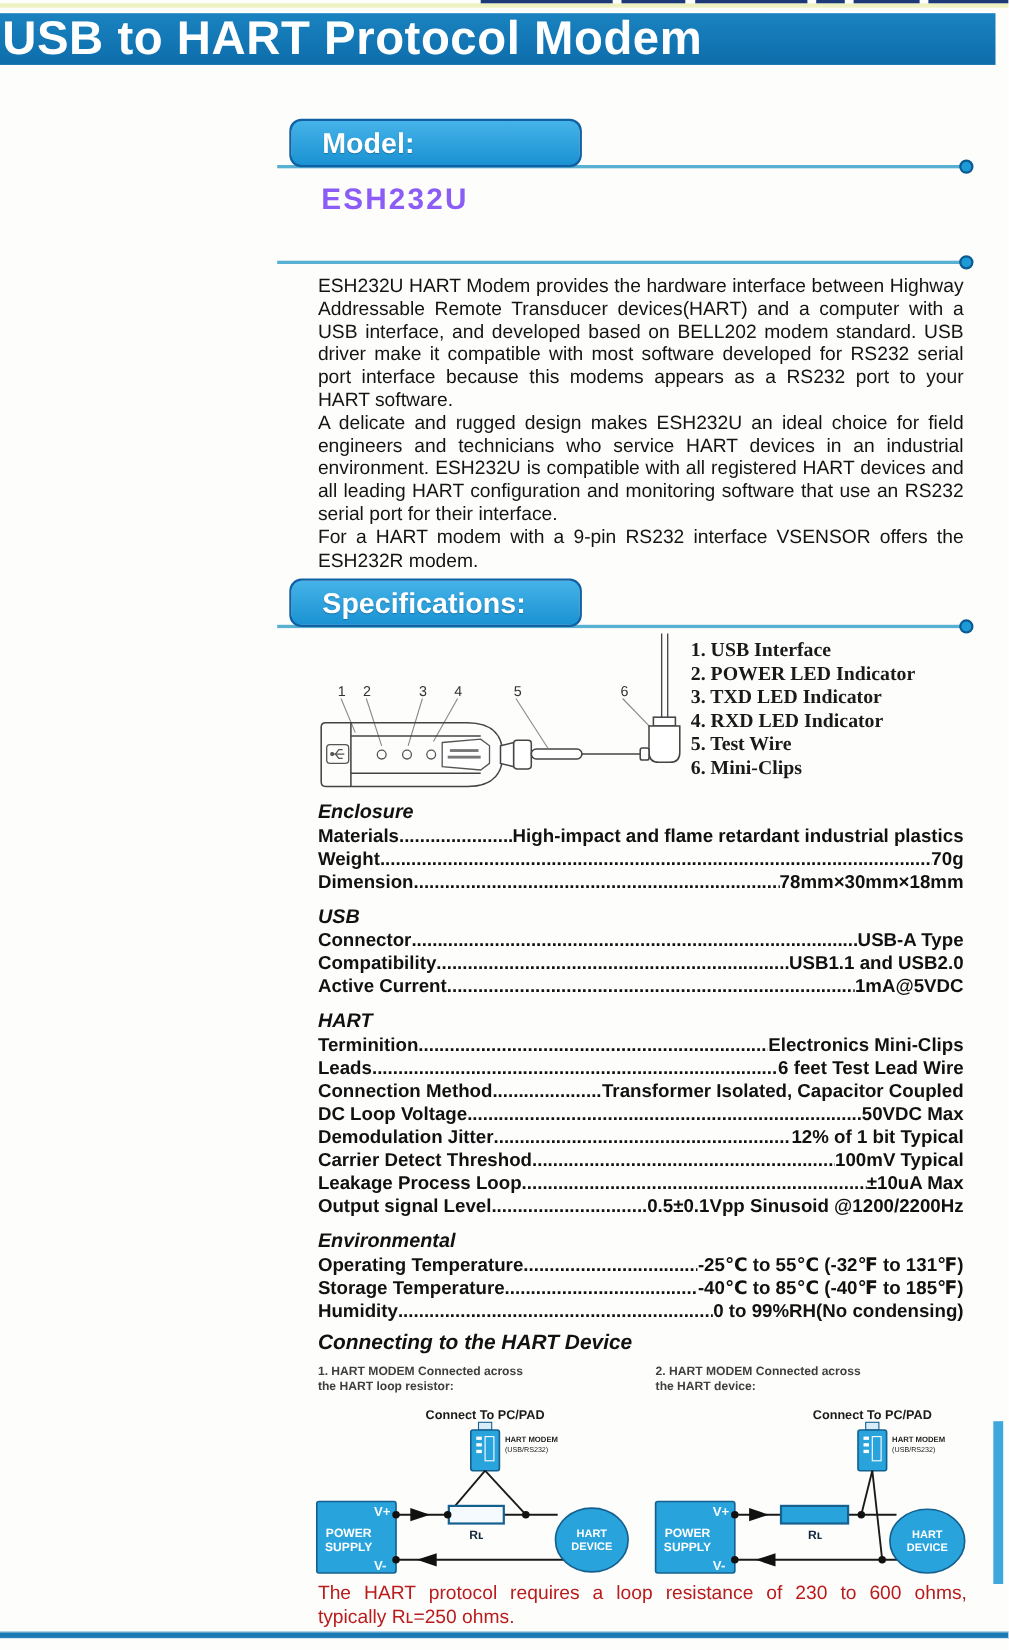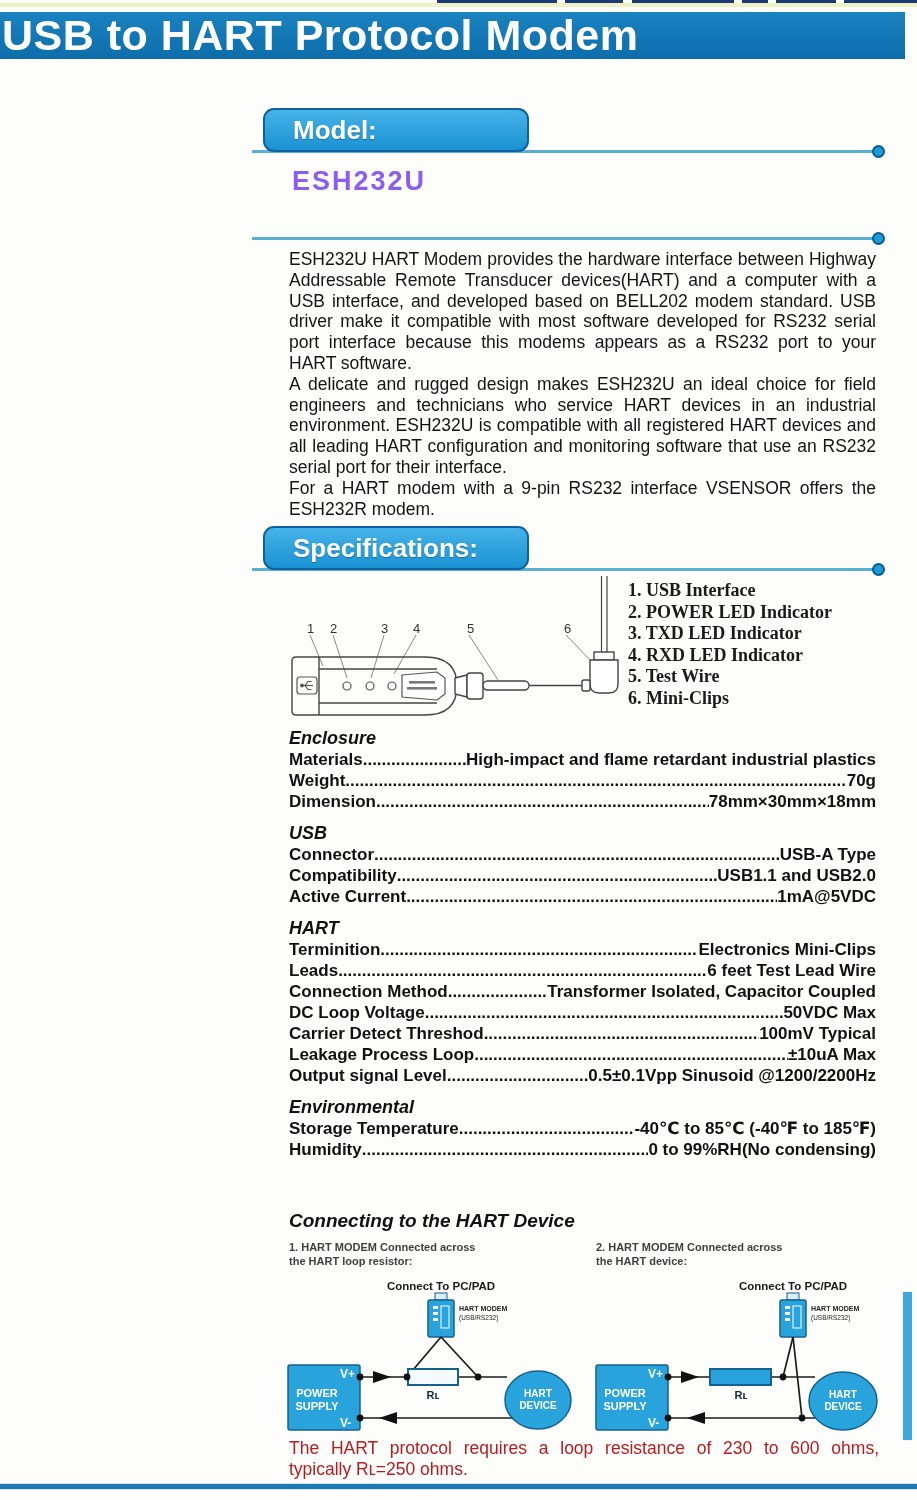--- a/index.html
+++ b/index.html
@@ -208,37 +208,47 @@
           <span class="lbl">Connection Method</span>
           <span class="dots"></span>
           <span class="val">Transformer Isolated, Capacitor Coupled</span>
         </div>
       <div class="spec-row">
           <span class="lbl">DC Loop Voltage</span>
           <span class="dots"></span>
           <span class="val">50VDC Max</span>
         </div>
       <div class="spec-row">
+          <span class="lbl">Demodulation Jitter</span>
+          <span class="dots"></span>
+          <span class="val">12% of 1 bit Typical</span>
+        </div>
+      <div class="spec-row">
           <span class="lbl">Carrier Detect Threshod</span>
           <span class="dots"></span>
           <span class="val">100mV Typical</span>
         </div>
       <div class="spec-row">
           <span class="lbl">Leakage Process Loop</span>
           <span class="dots"></span>
           <span class="val">±10uA Max</span>
         </div>
       <div class="spec-row">
           <span class="lbl">Output signal Level</span>
           <span class="dots"></span>
           <span class="val">0.5±0.1Vpp Sinusoid @1200/2200Hz</span>
         </div>
     </div>
     <div class="spec-group">
       <div class="spec-title">Environmental</div>
+      <div class="spec-row">
+          <span class="lbl">Operating Temperature</span>
+          <span class="dots"></span>
+          <span class="val">-25℃ to 55℃ (-32℉ to 131℉)</span>
+        </div>
       <div class="spec-row">
           <span class="lbl">Storage Temperature</span>
           <span class="dots"></span>
           <span class="val">-40℃ to 85℃ (-40℉ to 185℉)</span>
         </div>
       <div class="spec-row">
           <span class="lbl">Humidity</span>
           <span class="dots"></span>
           <span class="val">0 to 99%RH(No condensing)</span>
         </div>

